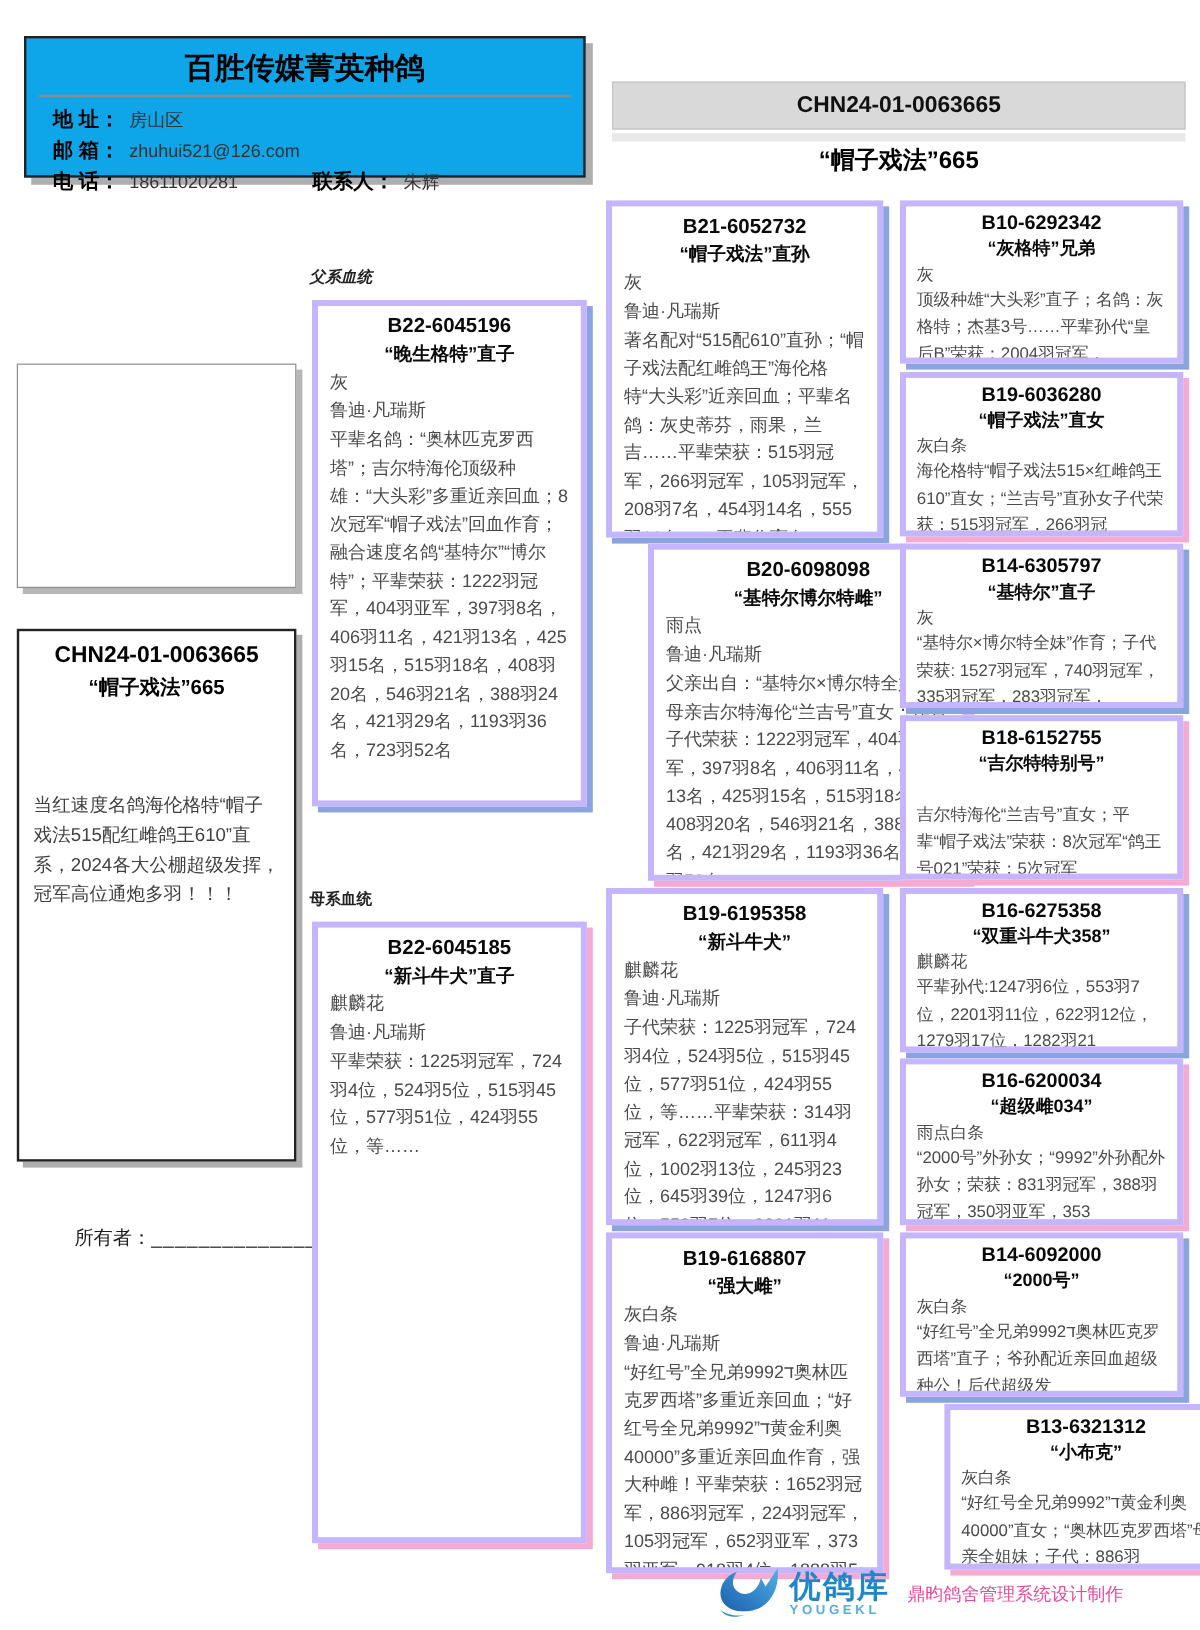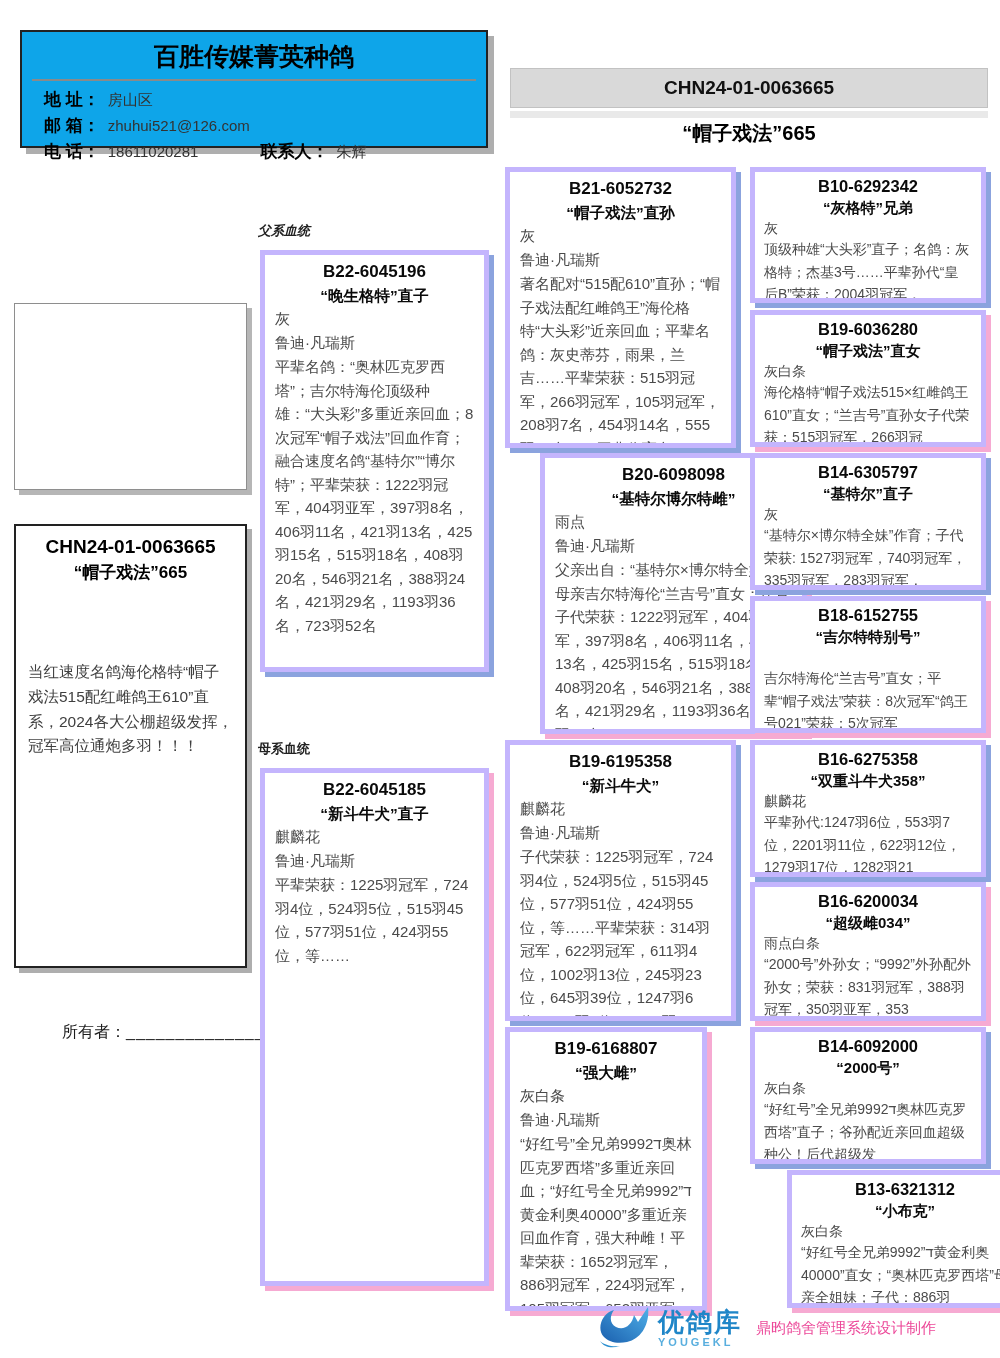--- a/index.html
+++ b/index.html
@@ -136,21 +136,21 @@
   </div>
 
   <div class="pbox male" style="left:505px; top:740px; width:231px; height:281px;">
     <div class="pbox-ring">B19-6195358</div>
     <div class="pbox-name">“新斗牛犬”</div>
     <div class="pbox-line">麒麟花</div>
     <div class="pbox-line">鲁迪·凡瑞斯</div>
     <div class="pbox-desc">子代荣获：1225羽冠军，724羽4位，524羽5位，515羽45位，577羽51位，424羽55位，等……平辈荣获：314羽冠军，622羽冠军，611羽4位，1002羽13位，245羽23位，645羽39位，1247羽6位，553羽7位，2201羽11位，622羽12位，1279羽</div>
   </div>
 
-  <div class="pbox female" style="left:505px; top:1027px; width:202px; height:284px;">
+  <div class="pbox female" style="left:505px; top:1027px; width:231px; height:284px;">
     <div class="pbox-ring">B19-6168807</div>
     <div class="pbox-name">“强大雌”</div>
     <div class="pbox-line">灰白条</div>
     <div class="pbox-line">鲁迪·凡瑞斯</div>
     <div class="pbox-desc">“好红号”全兄弟9992ד奥林匹克罗西塔”多重近亲回血；“好红号全兄弟9992”ד黄金利奥40000”多重近亲回血作育，强大种雌！平辈荣获：1652羽冠军，886羽冠军，224羽冠军，105羽冠军，652羽亚军，373羽亚军，918羽4位，1888羽5位，1366羽5位，1410羽9位，</div>
   </div>
 
   <div class="pbox small male" style="left:750px; top:167px; width:236px; height:136px;">
     <div class="pbox-ring">B10-6292342</div>
     <div class="pbox-name">“灰格特”兄弟</div>

